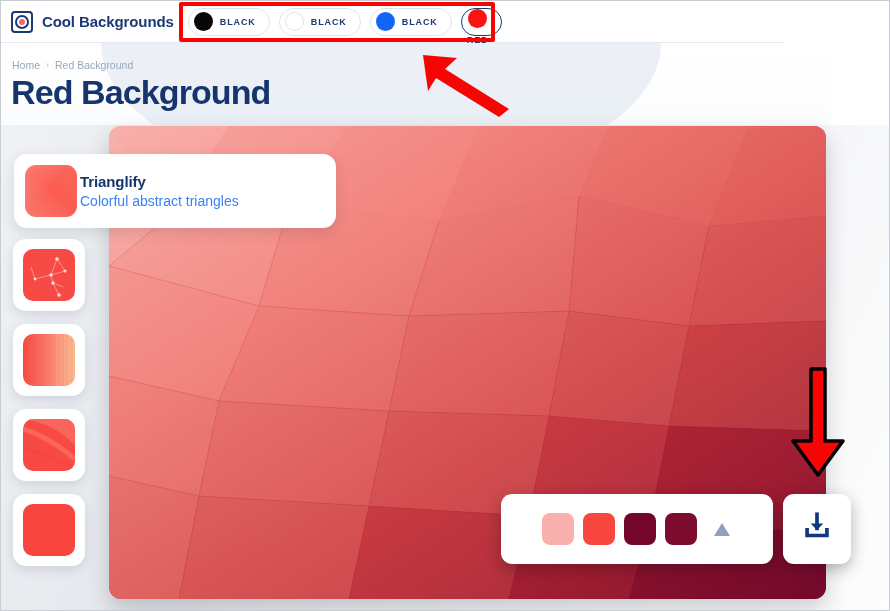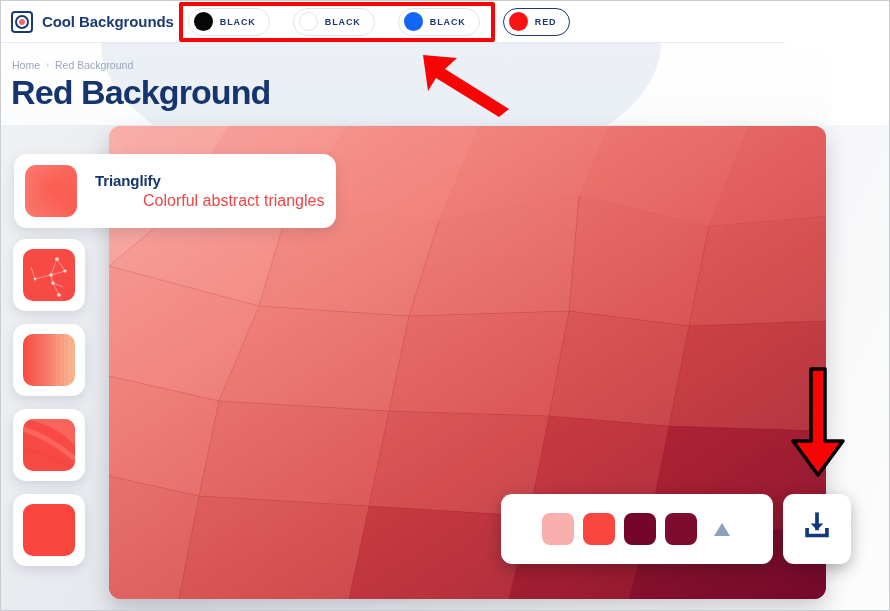--- a/index.html
+++ b/index.html
@@ -73,36 +73,36 @@
     font-weight: bold;
     color: #1b3a73;
     letter-spacing: -0.1px;
     white-space: nowrap;
   }
 
   
   #chips {
     display: flex;
     align-items: center;
-    gap: 23px;
+    gap: 9px;
     margin-left: 14px;
   }
 
   .chip {
     height: 28px;
     border: 1px solid #dfe3ea;
     border-radius: 14px;
     background: #ffffff;
     display: flex;
     align-items: center;
     gap: 7px;
     padding: 0 13px 0 5px;
     cursor: pointer;
   }
-  .chip.active { border-color: #1b3a73; }
+  .chip.active { border-color: #1b3a73; flex-direction: column; }
 
   .chip .swatch {
     width: 19px; height: 19px;
     border-radius: 50%;
     flex: none;
   }
   .chip .swatch.outlined { border: 1px solid #dfe3ea; }
 
   .chip .chip-label {
     font-size: 9px;
@@ -193,38 +193,38 @@
   #pattern-card {
     position: absolute;
     left: 13px; top: 153px;
     width: 322px; height: 74px;
     background: #ffffff;
     border-radius: 13px;
     box-shadow: 0 5px 14px rgba(40,50,70,0.13);
     display: flex;
     align-items: center;
     padding-left: 11px;
-    gap: 18px;
+    gap: 3px;
     z-index: 20;
     cursor: pointer;
   }
   #pattern-card .thumb {
     width: 52px; height: 52px;
     border-radius: 11px;
     flex: none;
     background:
       linear-gradient(135deg, rgba(255,255,255,0.18) 0%, rgba(255,255,255,0) 48%),
       linear-gradient(40deg, #f8796f 0%, #fb5d52 52%, #f9675c 100%);
   }
   #pattern-card .meta { display: flex; flex-direction: column; gap: 3px; }
   #pattern-card .p-title {
     font-size: 15px; font-weight: bold; color: #16356e; letter-spacing: -0.1px;
   }
   #pattern-card .p-sub {
-    font-size: 16px; color: #ef4444; margin-left: 48px;
+    font-size: 14px; color: #3b82f6;
   }
 
   
   #thumb-list {
     position: absolute;
     left: 12px; top: 238px;
     width: 72px;
     display: flex;
     flex-direction: column;
     gap: 13px;

